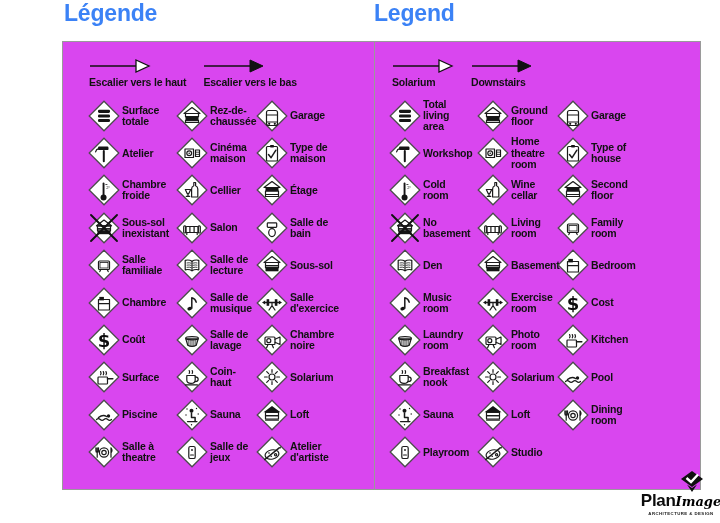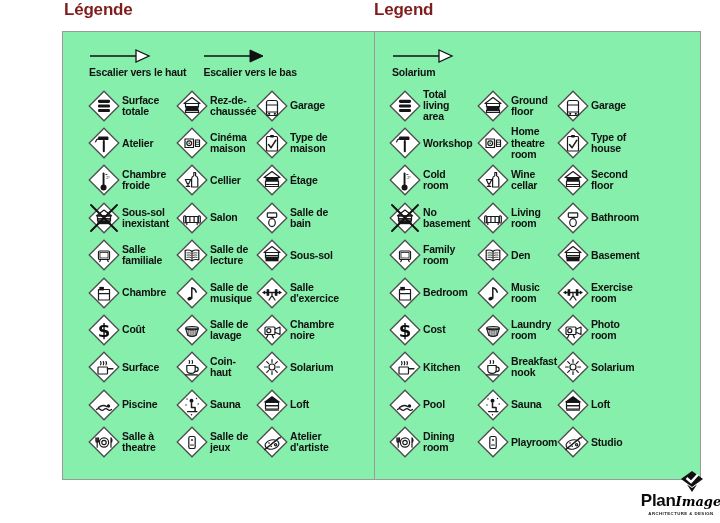--- a/index.html
+++ b/index.html
@@ -1,23 +1,23 @@
 <!DOCTYPE html>
 <html><head>
 <meta charset="utf-8">
 <style>
   html,body{margin:0;padding:0}
   body{
     width:720px;height:523px;position:relative;background:#ffffff;
     font-family:"Liberation Sans",sans-serif;overflow:hidden;color:#111;
   }
-  .title{position:absolute;top:0;font-size:17px;font-weight:800;letter-spacing:-0.2px;color:#7f1d1d}
+  .title{position:absolute;top:0;font-size:23px;font-weight:800;letter-spacing:-0.2px;color:#3b82f6}
   #title-fr{left:64px}
   #title-en{left:374px}
-  .panel{position:absolute;top:31px;width:327px;height:449px;border:1px solid #9a9a9a;background:#86efac;box-sizing:border-box}
+  .panel{position:absolute;top:41px;width:327px;height:449px;border:1px solid #9a9a9a;background:#d946ef;box-sizing:border-box}
   #panel-fr{left:62px}
   #panel-en{left:374px}
   .arrows{display:flex;gap:17px;align-items:flex-start;height:53px;box-sizing:border-box}
   #panel-fr .arrows{padding:16px 0 0 26px}
   #panel-en .arrows{padding:16px 0 0 17px}
   .arrow-block{display:flex;flex-direction:column}
   .arrow-label{font-size:10.5px;font-weight:700;margin-top:2px;letter-spacing:-0.2px;color:#111;white-space:nowrap}
   svg.arrow line{stroke:#111;stroke-width:1.5}
   svg.arrow .open{fill:#fff;stroke:#111;stroke-width:1.3}
   svg.arrow .filled{fill:#111;stroke:#111;stroke-width:1}
@@ -543,20 +543,27 @@
 
 <div class="panel" id="panel-en">
   <div class="arrows">
     <div class="arrow-block">
       <svg class="arrow" width="62" height="16" viewBox="0 0 62 16">
         <line x1="1" y1="8" x2="47" y2="8"></line>
           <path class="open" d="M47,2 L60,8 L47,14 Z"></path>
       </svg>
       <div class="arrow-label">Solarium</div>
     </div>
+    <div class="arrow-block">
+      <svg class="arrow" width="62" height="16" viewBox="0 0 62 16">
+        <line x1="1" y1="8" x2="47" y2="8"></line>
+          <path class="filled" d="M47,2 L60,8 L47,14 Z"></path>
+      </svg>
+      <div class="arrow-label">Downstairs</div>
+    </div>
   </div>
   <div class="items">
   <div class="item">
     <svg class="dsym" width="34" height="34" viewBox="0 0 34 34">
           <use href="#sym-total-living-area"></use>
         </svg>
     <div class="lbl">Total
 living
 area</div>
   </div>
@@ -633,26 +640,20 @@
   </div>
 
   <div class="item">
     <svg class="dsym" width="34" height="34" viewBox="0 0 34 34">
           <use href="#sym-living-room"></use>
         </svg>
     <div class="lbl">Living
 room</div>
   </div>
 
-  <div class="item">
-    <svg class="dsym" width="34" height="34" viewBox="0 0 34 34">
-          <use href="#sym-bathroom"></use>
-        </svg>
-    <div class="lbl">Bathroom</div>
-  </div>
 
   <div class="item">
     <svg class="dsym" width="34" height="34" viewBox="0 0 34 34">
           <use href="#sym-family-room"></use>
         </svg>
     <div class="lbl">Family
 room</div>
   </div>
 
   <div class="item">

